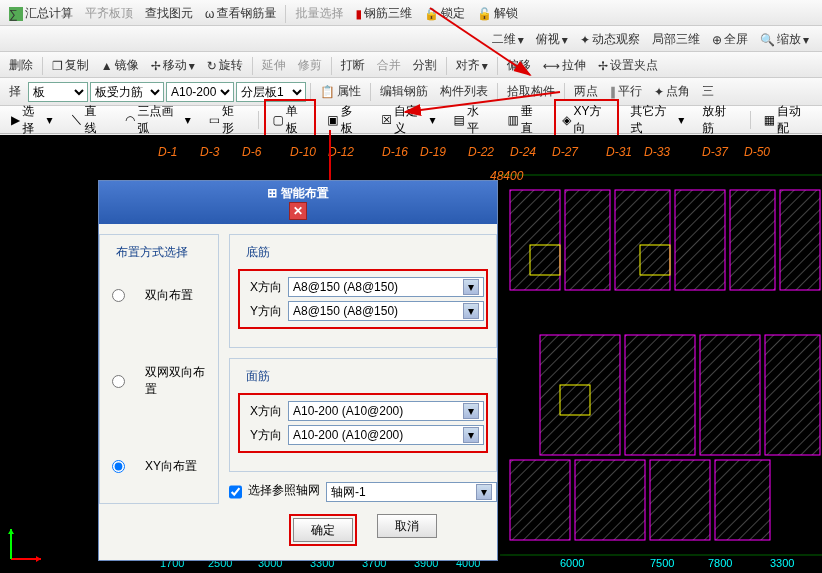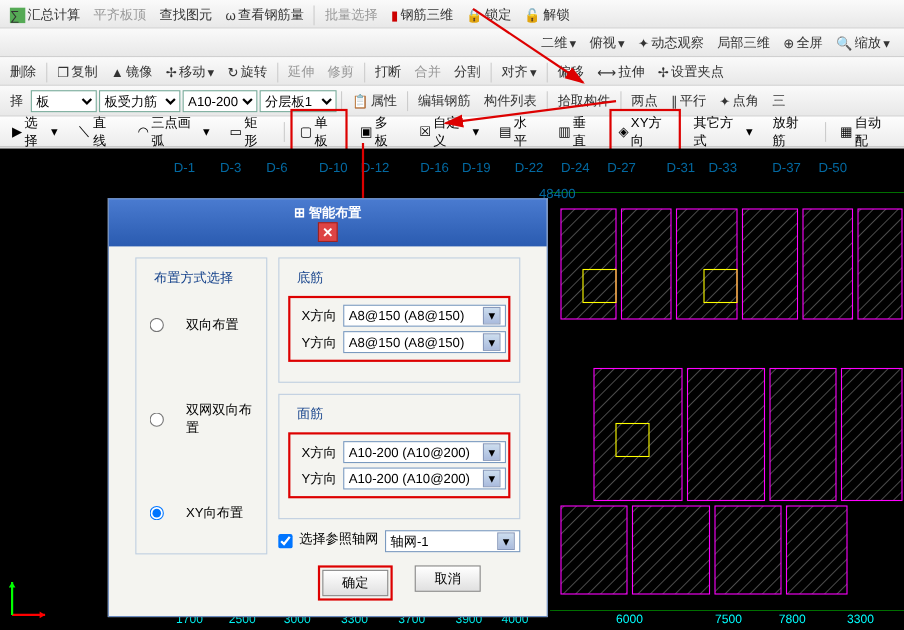--- a/index.html
+++ b/index.html
@@ -11,33 +11,33 @@
 .icon { width: 14px; height: 14px; display: inline-block; }
 .tb2 { height: 28px; }
 select { font-size: 12px; border: 1px solid #7a9; height: 20px; background: #fff; }
 .opt-row { background: linear-gradient(#fdfdfd,#ececec); border-bottom: 1px solid #bbb; padding: 3px 4px; display: flex; align-items: center; gap: 4px; height: 28px; }
 .opt-btn { padding: 2px 6px; border: 1px solid transparent; cursor: pointer; display: inline-flex; align-items: center; gap: 2px; }
 .opt-btn.hl { border: 2px solid #d00; }
 .canvas { position: absolute; top: 135px; left: 0; right: 0; bottom: 0; background: #000; }
 .dialog { position: absolute; top: 180px; left: 98px; width: 400px; background: #f4f4f0; border: 1px solid #6a8abf; box-shadow: 2px 2px 6px rgba(0,0,0,0.3); }
 .dialog-title { background: linear-gradient(#4a7bd0,#2a5bb0); color: #fff; padding: 4px 8px; display: flex; align-items: center; justify-content: space-between; font-weight: bold; flex-direction: column; }
 .dialog-close { width: 18px; height: 18px; background: #d44; color: #fff; text-align: center; line-height: 16px; border: 1px solid #922; cursor: pointer; }
-.dialog-body { padding: 10px 24px 14px; display: flex; gap: 10px; }
+.dialog-body { padding: 10px 0 14px; display: flex; gap: 10px; }
 .fieldset { border: 1px solid #bfcfe0; padding: 10px 8px; margin-bottom: 10px; }
 .fieldset-title { color: #15428b; margin: -18px 0 8px 4px; background: #f4f4f0; display: inline-block; padding: 0 4px; }
 .radio-col { width: 120px; }
 .radio-item { margin: 18px 4px; display: flex; align-items: center; gap: 20px; }
 .form-col { flex: 1; }
 .form-row { display: flex; align-items: center; gap: 6px; margin: 4px 0; }
 .form-row label { width: 40px; text-align: right; }
 .combo { flex: 1; height: 20px; border: 1px solid #7a9abf; background: #fff; display: flex; align-items: center; padding: 0 4px; justify-content: space-between; }
 .combo-arrow { width: 16px; height: 16px; background: linear-gradient(#cde,#abd); border: 1px solid #89b; display: flex; align-items: center; justify-content: center; }
 .dlg-buttons { display: flex; justify-content: center; gap: 20px; margin-top: 12px; }
 .dlg-btn { width: 60px; height: 24px; border: 1px solid #888; background: linear-gradient(#fff,#e0e0e0); cursor: pointer; }
-.axis-label { position: absolute; color: #0369a1; font-size: 12px; }
+.axis-label { position: absolute; color: #f97316; font-size: 12px; font-style: italic; }
 .axis-num { position: absolute; color: #0ff; font-size: 11px; }
 .red-arrow { position: absolute; pointer-events: none; }
 svg.bg { position: absolute; top: 0; left: 0; }
 .coord-axis { position: absolute; bottom: 6px; left: 6px; }
 .grp { border: 2px solid #d00; padding: 2px; margin-bottom: 8px; }
 .checkbox-row { display: flex; gap: 6px; margin-top: 10px; }
 </style>
 </head>
 <body>
 

